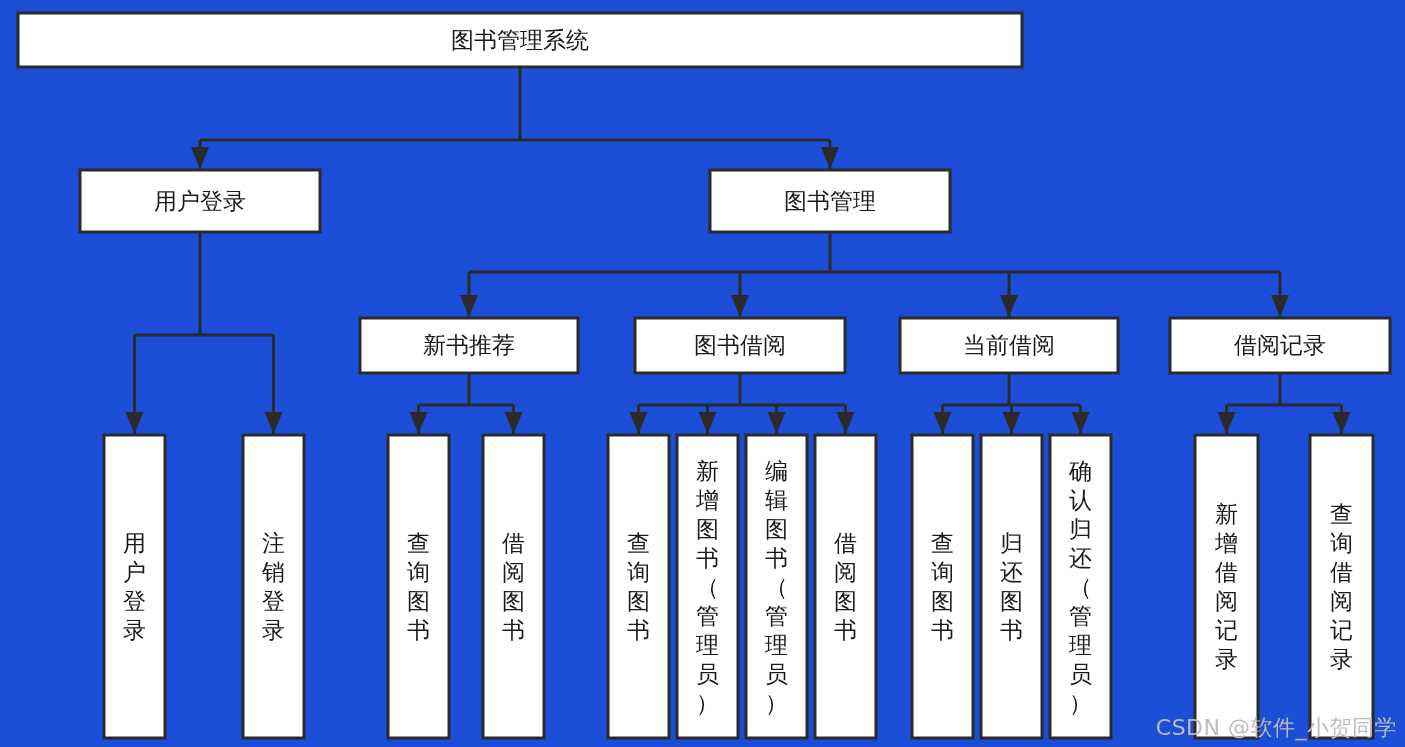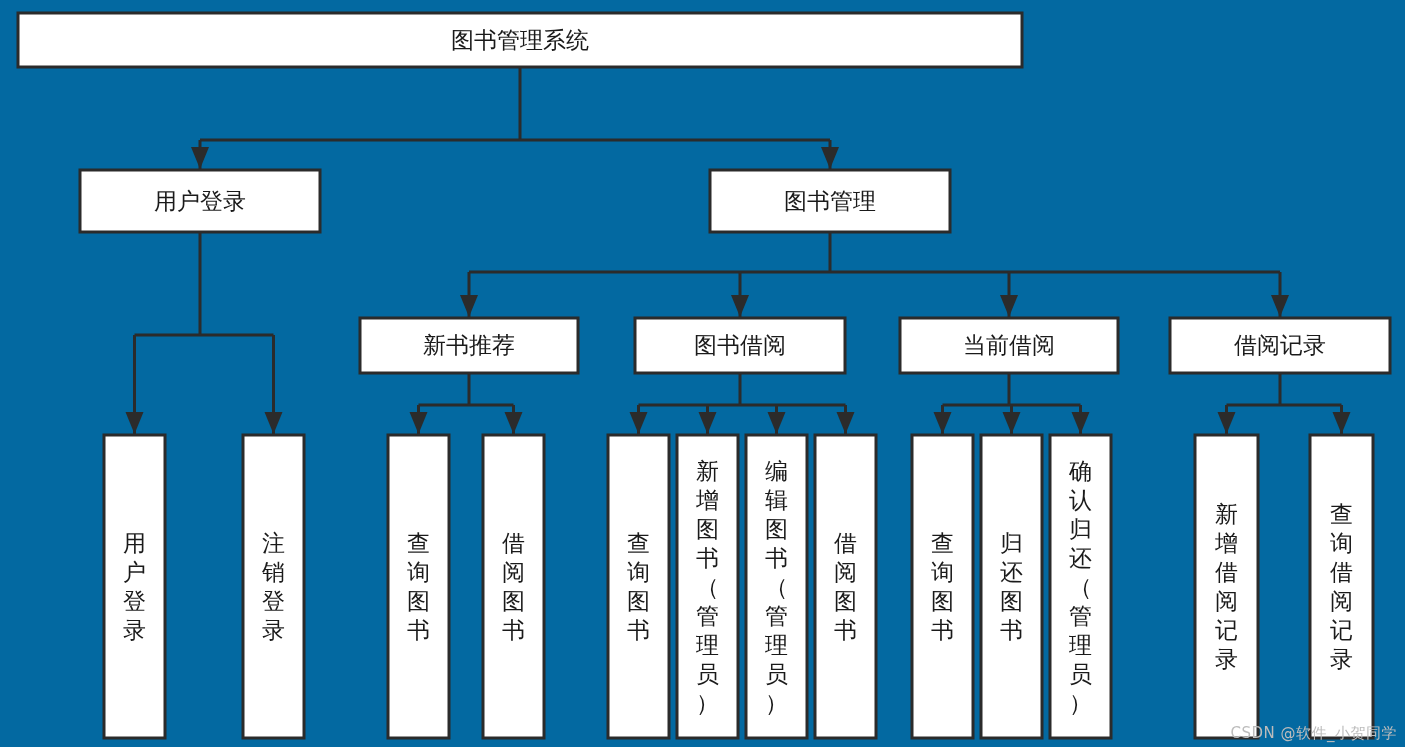--- a/index.html
+++ b/index.html
@@ -4,21 +4,21 @@
 <style>
   html, body {
     margin: 0;
     padding: 0;
     background: #ffffff;
   }
   #stage {
     position: relative;
     width: 1405px;
     height: 747px;
-    background: #0369a1;
+    background: #1d4ed8;
     font-family: "DejaVu Sans", "Liberation Sans", sans-serif;
     overflow: hidden;
   }
   #diagram-svg {
     position: absolute;
     left: 0;
     top: 0;
     width: 1405px;
     height: 747px;
   }
@@ -48,21 +48,21 @@
     fill: #1a1a1a;
     font-size: 23px;
     font-family: "DejaVu Sans", "Liberation Sans", sans-serif;
     text-anchor: middle;
   }
   .watermark {
     position: absolute;
     right: 8px;
     bottom: 4px;
     color: #bcbcbc;
-    font-size: 15px;
+    font-size: 22px;
     font-family: "DejaVu Sans", "Liberation Sans", sans-serif;
     letter-spacing: 0.5px;
     white-space: nowrap;
     user-select: none;
   }
 </style>
 </head>
 <body>
 
 <div id="stage">

